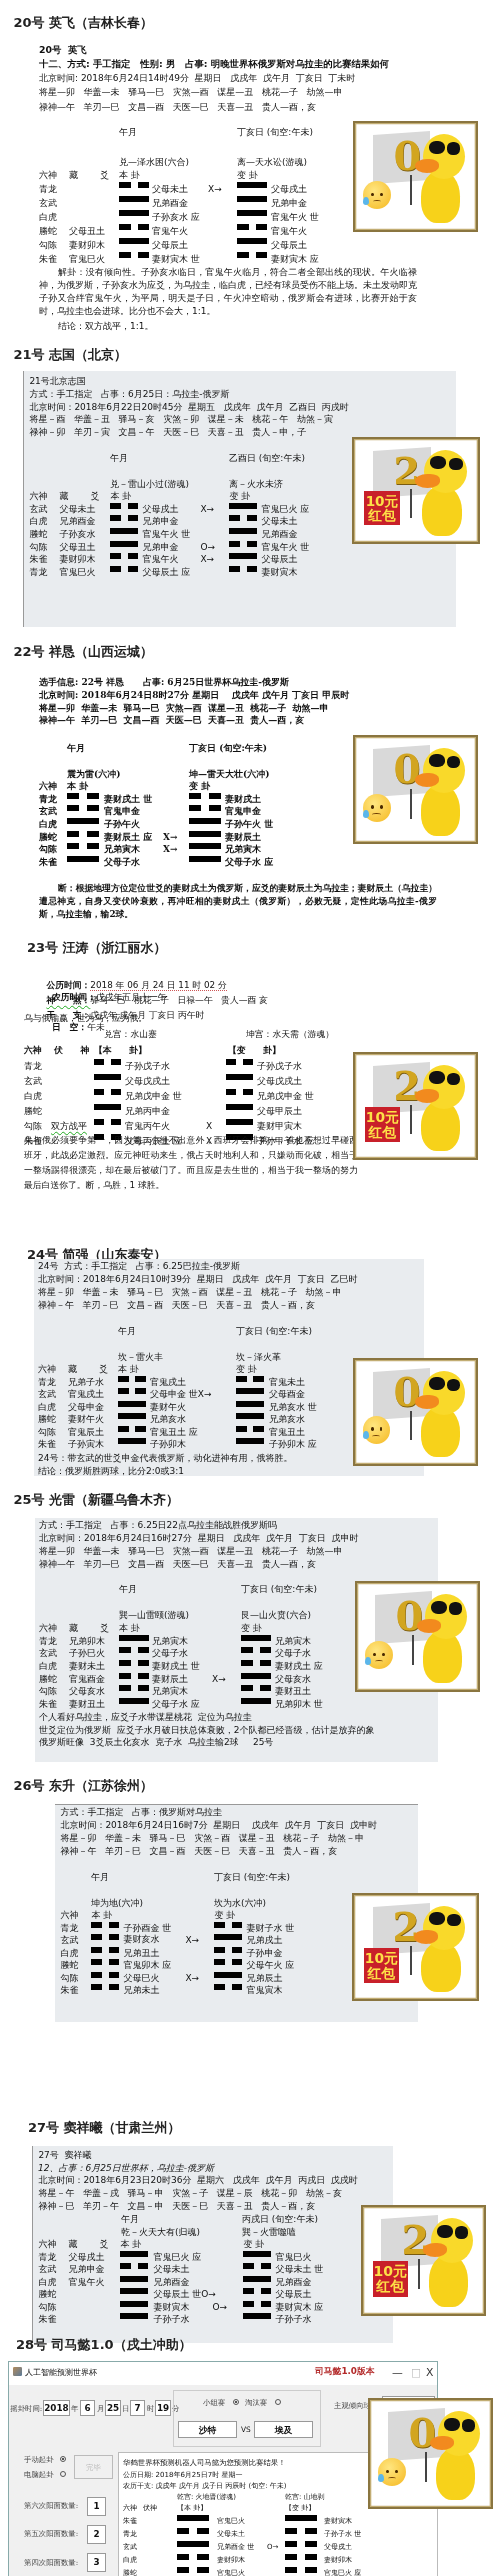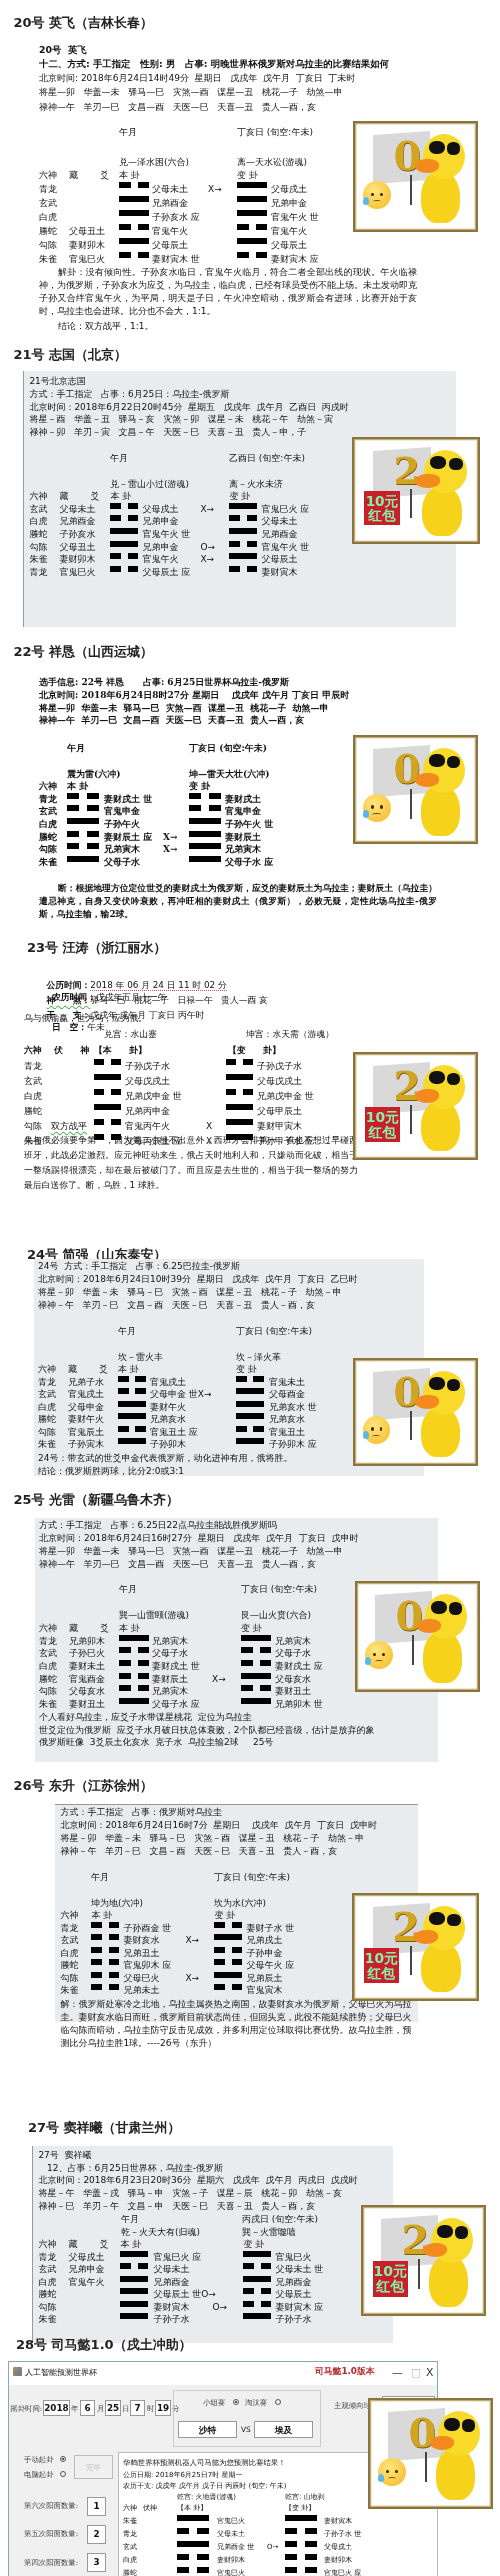--- a/index.html
+++ b/index.html
@@ -26,21 +26,21 @@
   .digit { position: absolute; color: #d2a520; font-weight: bold; font-family: "DejaVu Serif", serif; text-shadow: 0.7px 0.7px 0 #7a5b10; }
   .duck-body { position: absolute; background: #f7d21a; border-radius: 50% 50% 40% 40%; }
   .duck-head { position: absolute; background: #f9d92a; border-radius: 50%; }
   .beak { position: absolute; background: #f28a1e; border-radius: 50% 40% 50% 50%; }
   .glasses { position: absolute; background: #111; border-radius: 45%; }
   .stick { position: absolute; width: 2px; background: #444; }
   .sad { position: absolute; border-radius: 50%; background: radial-gradient(circle at 40% 35%, #ffe680, #f5b820); }
   .sad .tear { position: absolute; width: 6px; height: 8px; background: #5bb6ea; border-radius: 50% 50% 50% 50% / 60% 60% 40% 40%; }
   .sad .mouth { position: absolute; border-top: 1.3px solid #6b3a00; border-radius: 50% 50% 0 0; }
   .sad .eye { position: absolute; width: 2.7px; height: 3.4px; background: #4a2a00; border-radius: 50%; }
-  .redbag { position: absolute; background: #c8202a; color: #86efac; font-weight: bold; text-align: center; line-height: 1.05; }
+  .redbag { position: absolute; background: #c8202a; color: #fde047; font-weight: bold; text-align: center; line-height: 1.05; }
   .wavyg { text-decoration: underline wavy #2a2; text-underline-offset: 2px; }
   .dotted { border-bottom: 0.7px dotted #c55; }
   
   .win { position: absolute; left: 8px; top: 21.6px; width: 430px; height: 282px; background: #f0f0f0; border: 0.7px solid #8aa; }
   .win .titlebar { position: absolute; left: 0; top: 0; right: 0; height: 23px; background: #fff; }
   .win .tbtn { position: absolute; top: 4px; font-size: 10.8px; color: #333; }
   .win .field { position: absolute; background: #fff; border: 0.7px solid #999; font-weight: bold; font-size: 8.8px; text-align: center; line-height: 15px; height: 16px; }
   .win .lbl { position: absolute; font-size: 7.4px; color: #444; font-family: "DejaVu Serif", serif; white-space: nowrap; }
   .win .group { position: absolute; border: 0.7px solid #ccc; }
   .win .output { position: absolute; background: #fff; border: 0.7px solid #bbb; }
@@ -759,21 +759,21 @@
               <i style="position: absolute; top: 0px; height: 6px; background: rgb(0, 0, 0); width: 10.8px; right: 0px;"></i>
             </span>
             <span style="left: 186px;">妻财子水  世</span>
           </div>
           <div class="row" style="height: 12.5px; line-height: 12.5px;">
             <span style="left: 0px;">玄武</span>
             <span class="yao yin" style="left: 31px; width: 28px; --seg: 10.8px;">
               <i style="position: absolute; top: 0px; height: 6px; background: rgb(0, 0, 0); width: 10.8px; left: 0px;"></i>
               <i style="position: absolute; top: 0px; height: 6px; background: rgb(0, 0, 0); width: 10.8px; right: 0px;"></i>
             </span>
-            <span style="left: 63px;">妻财亥水</span>
+            <span style="left: 63px; font-family: Liberation Mono, monospace;">妻财亥水</span>
             <span style="left: 125px;">X→</span>
             <span class="yao yang" style="left: 154px; width: 28px;"></span>
             <span style="left: 186px;">兄弟戌土</span>
           </div>
           <div class="row" style="height: 12.5px; line-height: 12.5px;">
             <span style="left: 0px;">白虎</span>
             <span class="yao yin" style="left: 31px; width: 28px; --seg: 10.8px;">
               <i style="position: absolute; top: 0px; height: 6px; background: rgb(0, 0, 0); width: 10.8px; left: 0px;"></i>
               <i style="position: absolute; top: 0px; height: 6px; background: rgb(0, 0, 0); width: 10.8px; right: 0px;"></i>
             </span>
@@ -818,21 +818,20 @@
             </span>
             <span style="left: 63px;">兄弟未土</span>
             <span style="left: 125px;"></span>
             <span class="yao yin" style="left: 154px; width: 28px; --seg: 10.8px;">
               <i style="position: absolute; top: 0px; height: 6px; background: rgb(0, 0, 0); width: 10.8px; left: 0px;"></i>
               <i style="position: absolute; top: 0px; height: 6px; background: rgb(0, 0, 0); width: 10.8px; right: 0px;"></i>
             </span>
             <span style="left: 186px;">官鬼寅木</span>
           </div>
         </div>
-      <div class="para" style="position:absolute;top:193px;left:5.4px;width:351px;">解：俄罗斯处寒冷之北地，乌拉圭属炎热之南国，故妻财亥水为俄罗斯，父母巳火为乌拉圭。妻财亥水临日而旺，俄罗斯目前状态尚佳，但回头克，此役不能延续胜势；父母巳火临勾陈而暗动，乌拉圭防守反击见成效，并多利用定位球取得比赛优势。故乌拉圭胜，预测比分乌拉圭胜1球。----26号（东升）</div>
     </div>
     <div class="frame" style="left:352px;top:140px;width:127px;height:108px;" id="b26">
         <div class="pic">
           <div class="sign" style="left:13.3px;top:4.6px;width:57px;height:48px;"></div>
           <div class="stick" style="left:51px;top:46px;height:29px;"></div>
           <div class="digit" style="left:33px;top:3.7px;font-size:39px;">2</div>
           <div class="duck-body" style="left:62px;top:41px;width:40px;height:51px;"></div>
           <div class="duck-head" style="left:64px;top:5.5px;width:42px;height:44px;"></div>
           <div class="glasses" style="left:70px;top:12px;width:15.5px;height:13px;"></div>
           <div class="glasses" style="left:88px;top:13.8px;width:13.3px;height:12px;"></div>
@@ -840,21 +839,21 @@
           <div class="redbag" style="left:4.4px;top:48px;width:35px;height:35px;font-size:13.8px;padding-top:2.8px;white-space:pre;">10元
 红包</div>
         </div>
       </div>
   </div>
 
   <div class="section" style="top:2023px;height:317px;">
     <div class="sec-title" style="top:96px;left:28px;">27号 窦祥曦（甘肃兰州）</div>
     <div class="card gray bordered" style="left:32px;top:123px;width:361px;height:197px;">
       <div class="line" style="position:absolute;top:2.7px;left:5.4px;">27号  窦祥曦</div>
-      <div class="line" style="position:absolute;top:15.5px;left:14px;">12、占事：6月25日世界杯，乌拉圭-俄罗斯</div>
+      <div class="line" style="position:absolute;top:15.5px;left:5px;font-style:italic;">12、占事：6月25日世界杯，乌拉圭-俄罗斯</div>
       <div class="line" style="position:absolute;top:28px;left:5.4px;">北京时间：2018年6月23日20时36分  星期六   戊戌年  戊午月  丙戌日  戊戌时</div>
       <div class="line" style="position:absolute;top:41px;left:5.4px;">将星－午   华盖－戌   驿马－申   灾煞－子   谋星－辰   桃花－卯   劫煞－亥</div>
       <div class="line" style="position:absolute;top:54px;left:5.4px;">禄神－巳   羊刃－午   文昌－申   天医－巳   天喜－丑   贵人－酉，亥</div>
       <div class="line" style="position:absolute;top:67px;left:88px;">午月</div>
       <div class="line" style="position:absolute;top:67px;left:209px;">丙戌日 (旬空:午未)</div>
       <div class="line" style="position:absolute;top:80px;left:88px;">乾－火天大有(归魂)</div>
       <div class="line" style="position:absolute;top:80px;left:209px;">巽－火雷噬嗑</div>
       <div class="grid" style="position:absolute;top:92px;left:5.4px;width:310px;" id="g27">
           <div class="row">
             <span style="left: 0px;">六神</span>

